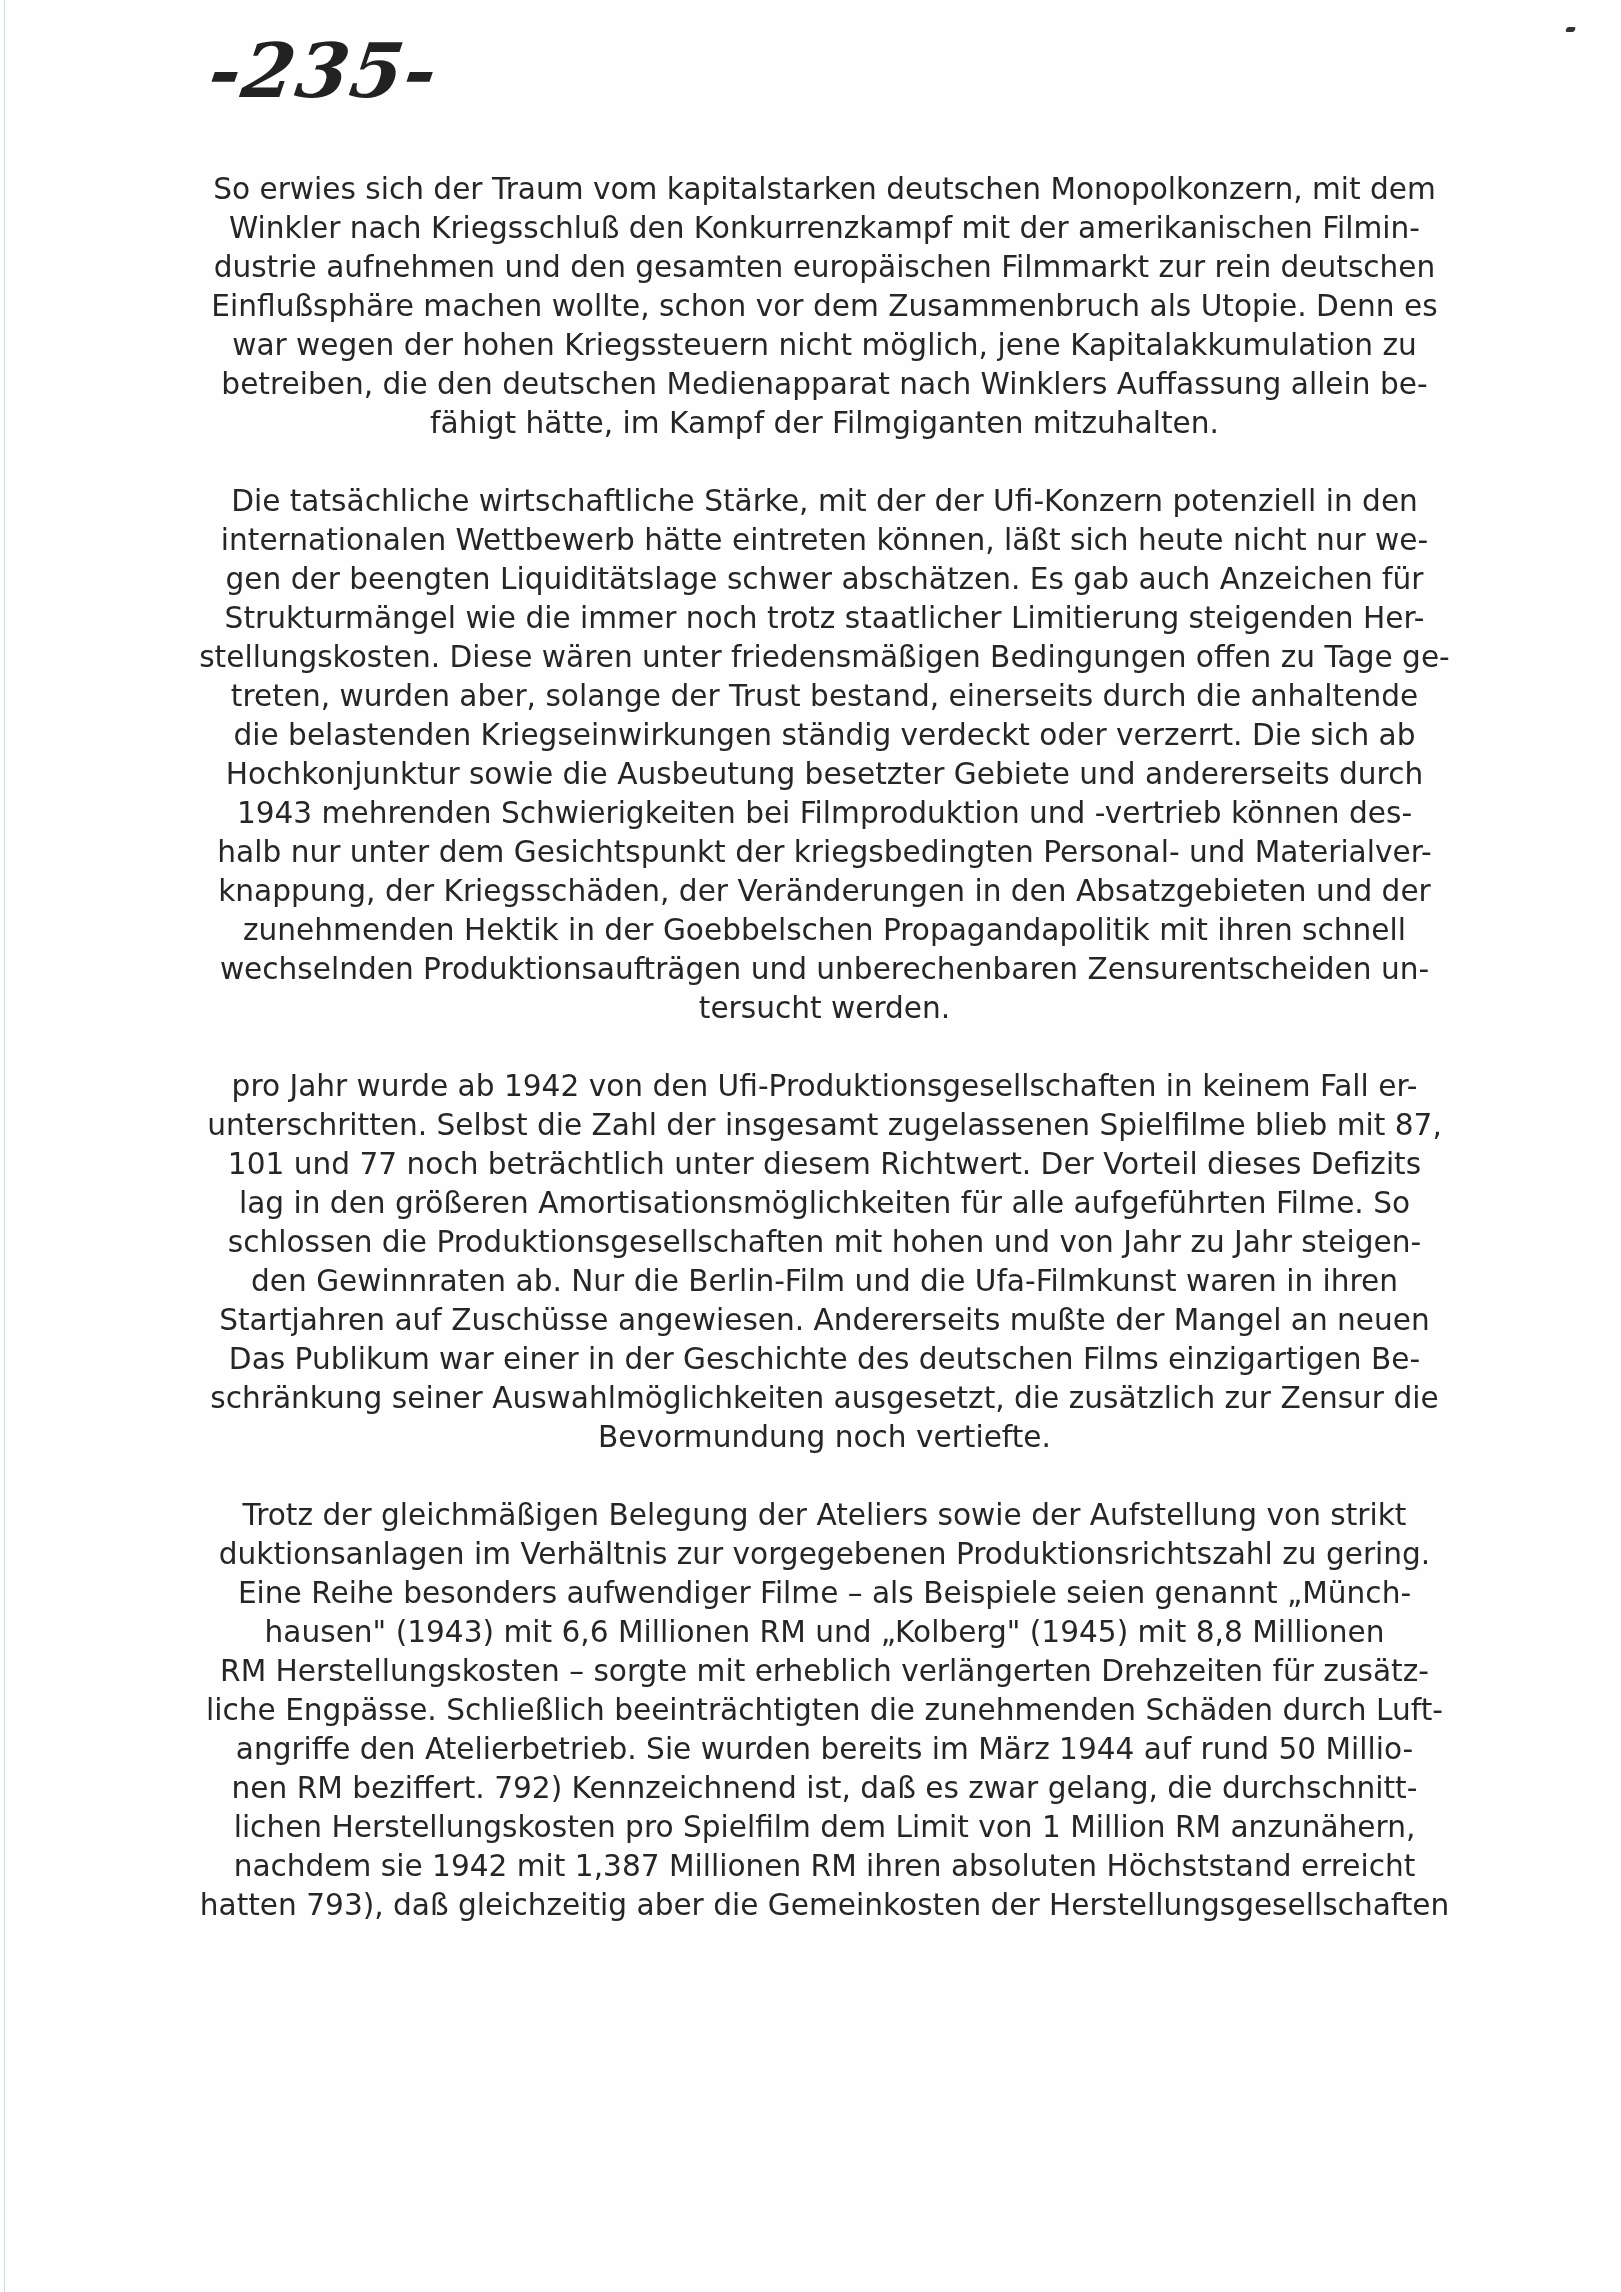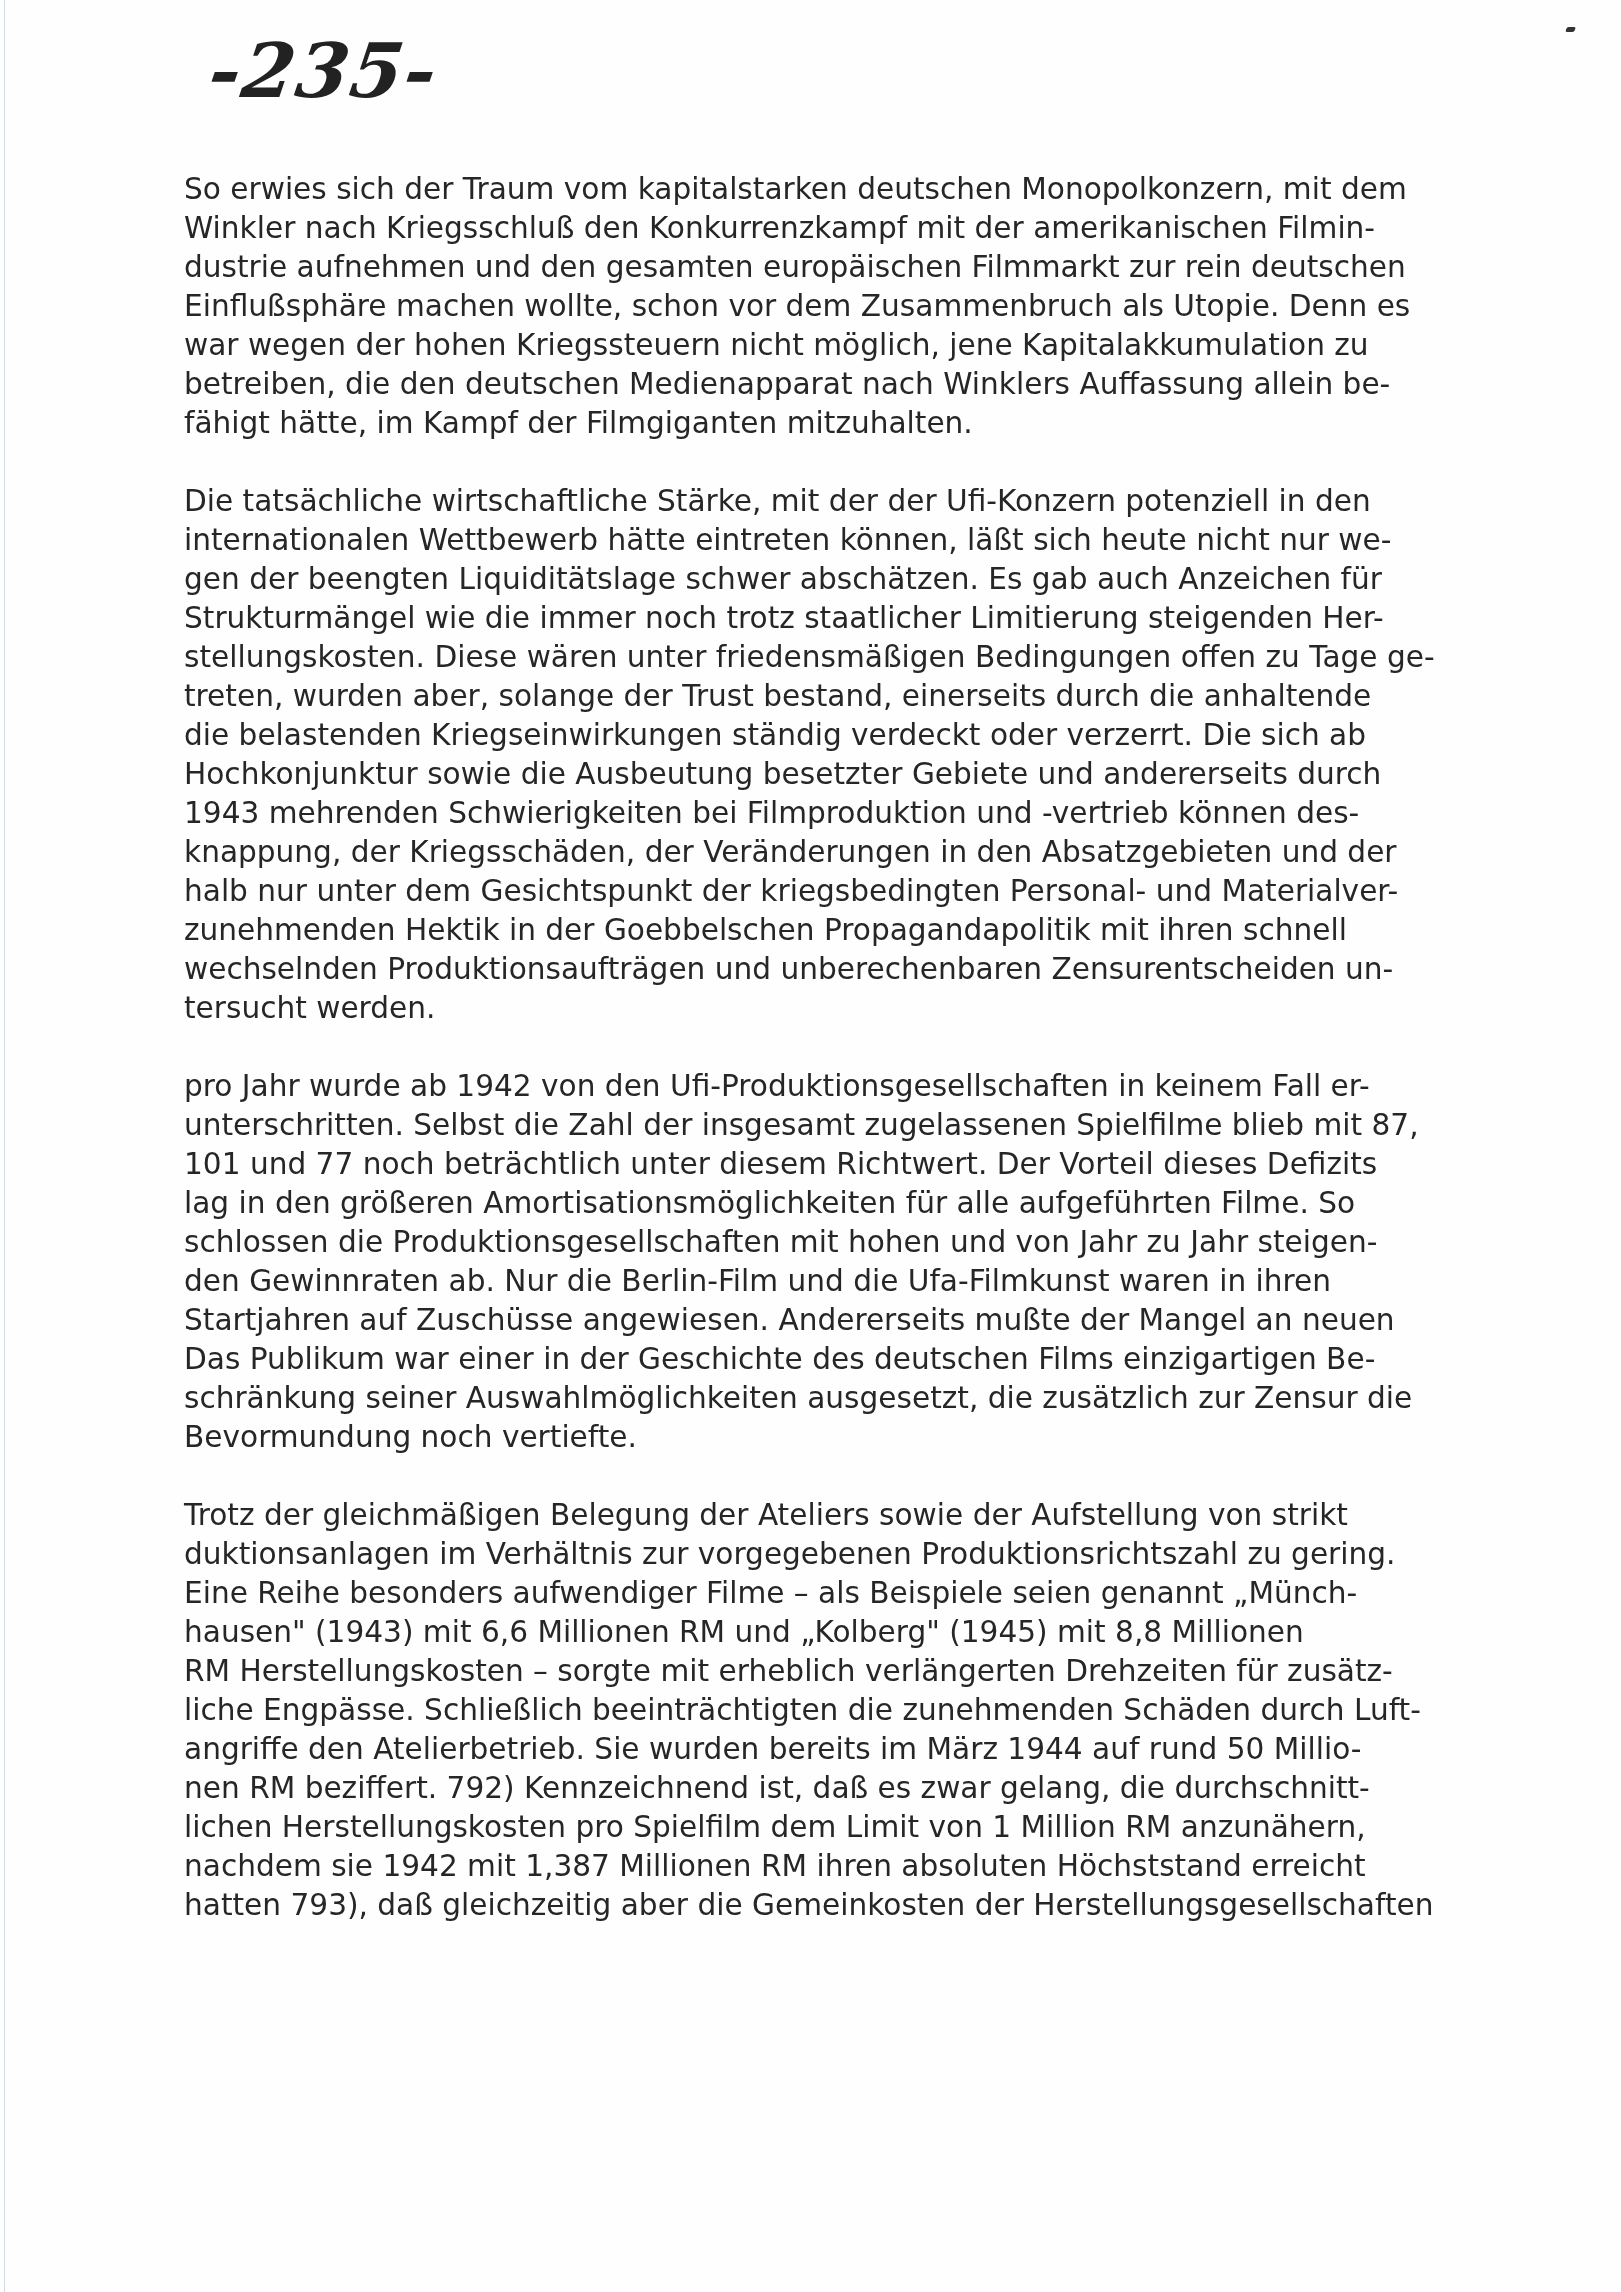--- a/index.html
+++ b/index.html
@@ -11,21 +11,21 @@
     position: absolute; left: 210px; top: 27px;
     font-family: "DejaVu Serif", serif; font-style: italic;
     font-size: 75px; color: #222; letter-spacing: 1.8px; font-weight: bold;
     transform: skewX(-8deg);
   }
   .body-text {
     position: absolute; left: 184px; top: 170px; width: 1281px;
     font-family: "DejaVu Sans", sans-serif;
     font-size: 29.6px; line-height: 39px; color: #262626;
   }
-  .para { margin: 0 0 39px 0; }
+  .para { margin: 0 0 39px 0; text-align: center; }
   .line { display: block; white-space: nowrap; }
 </style>
 </head>
 <body>
 
 <div class="page">
   <div class="edge-line"></div>
   <div class="speck"></div>
 
   <div class="page-number">-235-</div>
@@ -43,22 +43,22 @@
       <div class="para">
         <span class="line">Die tatsächliche wirtschaftliche Stärke, mit der der Ufi-Konzern potenziell in den</span>
         <span class="line">internationalen Wettbewerb hätte eintreten können, läßt sich heute nicht nur we-</span>
         <span class="line">gen der beengten Liquiditätslage schwer abschätzen. Es gab auch Anzeichen für</span>
         <span class="line">Strukturmängel wie die immer noch trotz staatlicher Limitierung steigenden Her-</span>
         <span class="line">stellungskosten. Diese wären unter friedensmäßigen Bedingungen offen zu Tage ge-</span>
         <span class="line">treten, wurden aber, solange der Trust bestand, einerseits durch die anhaltende</span>
         <span class="line">die belastenden Kriegseinwirkungen ständig verdeckt oder verzerrt. Die sich ab</span>
         <span class="line">Hochkonjunktur sowie die Ausbeutung besetzter Gebiete und andererseits durch</span>
         <span class="line">1943 mehrenden Schwierigkeiten bei Filmproduktion und -vertrieb können des-</span>
+        <span class="line">halb nur unter dem Gesichtspunkt der kriegsbedingten Personal- und Materialver-</span>
         <span class="line">knappung, der Kriegsschäden, der Veränderungen in den Absatzgebieten und der</span>
-        <span class="line">halb nur unter dem Gesichtspunkt der kriegsbedingten Personal- und Materialver-</span>
         <span class="line">zunehmenden Hektik in der Goebbelschen Propagandapolitik mit ihren schnell</span>
         <span class="line">wechselnden Produktionsaufträgen und unberechenbaren Zensurentscheiden un-</span>
         <span class="line">tersucht werden.</span>
       </div>
       <div class="para">
         <span class="line">pro Jahr wurde ab 1942 von den Ufi-Produktionsgesellschaften in keinem Fall er-</span>
         <span class="line">unterschritten. Selbst die Zahl der insgesamt zugelassenen Spielfilme blieb mit 87,</span>
         <span class="line">101 und 77 noch beträchtlich unter diesem Richtwert. Der Vorteil dieses Defizits</span>
         <span class="line">lag in den größeren Amortisationsmöglichkeiten für alle aufgeführten Filme. So</span>
         <span class="line">schlossen die Produktionsgesellschaften mit hohen und von Jahr zu Jahr steigen-</span>

